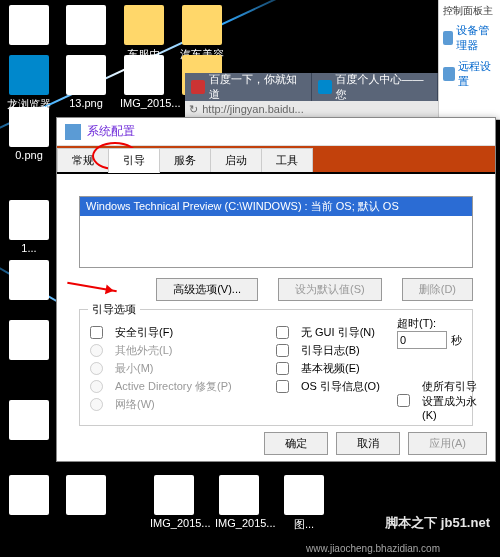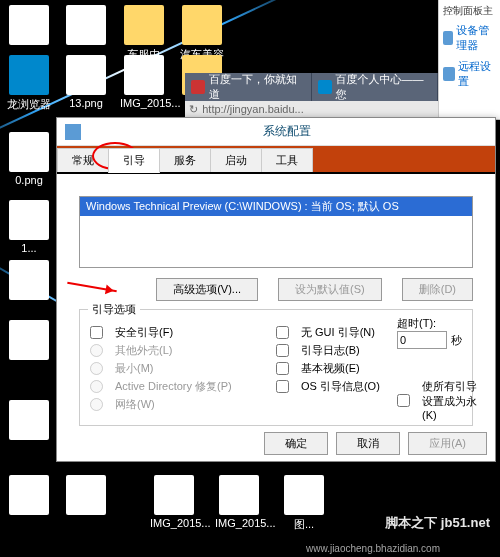--- a/index.html
+++ b/index.html
@@ -6,36 +6,36 @@
 body{width:500px;height:557px;background:#000;position:relative;overflow:hidden}
 .bg-streak{position:absolute;background:linear-gradient(90deg,transparent,#3af,#fff,#3af,transparent);height:2px;transform-origin:left center}
 .streak1{width:400px;top:150px;left:-50px;transform:rotate(-25deg)}
 .streak2{width:300px;top:250px;left:-30px;transform:rotate(30deg)}
 .desktop-icon{position:absolute;width:48px;text-align:center;color:#fff;font-size:10px}
 .desktop-icon .ico{width:40px;height:40px;margin:0 auto 2px;background:#fff;border-radius:2px}
 .desktop-icon .ico.blue{background:#08c}
 .desktop-icon .ico.folder{background:#ffd76a}
 .di1{top:5px;left:5px}.di2{top:5px;left:62px}.di3{top:5px;left:120px}.di4{top:5px;left:178px}
 .di5{top:55px;left:5px}.di6{top:55px;left:62px}.di7{top:55px;left:120px}.di8{top:55px;left:178px}
-.di9{top:132px;left:5px}.di10{top:200px;left:5px}.di11{top:260px;left:5px}.di12{top:320px;left:5px}
+.di9{top:107px;left:5px}.di10{top:200px;left:5px}.di11{top:260px;left:5px}.di12{top:320px;left:5px}
 .di13{top:400px;left:5px}.di14{top:475px;left:5px}.di15{top:475px;left:62px}.di16{top:475px;left:150px}
 .di17{top:475px;left:215px}.di18{top:475px;left:280px}
 .control-panel{position:absolute;top:0;right:0;width:62px;height:120px;background:#fff;border-left:1px solid #ccc;border-bottom:1px solid #ccc;padding:2px 0}
 .cp-title{font-size:10px;padding:2px 4px;color:#333}
 .cp-item{display:flex;align-items:center;padding:3px 4px;color:#06c;font-size:10px;gap:3px}
 .cp-ico{width:14px;height:14px;background:#5b9bd5;border-radius:2px}
 .browser-tabs{position:absolute;top:73px;left:185px;right:62px;height:28px;background:#4a5568;display:flex}
 .btab{flex:1;background:#5a6578;color:#fff;padding:5px 6px;font-size:10px;display:flex;align-items:center;gap:4px;border-right:1px solid #3a4558;overflow:hidden}
 .btab-ico{width:14px;height:14px;background:#c33;border-radius:2px;flex-shrink:0}
 .btab-ico.blue{background:#08c}
 .addr-bar{position:absolute;top:101px;left:185px;right:62px;height:16px;background:#e8e8e8;display:flex;align-items:center;padding:0 4px;font-size:10px;color:#666;gap:4px}
 .win{position:absolute;top:117px;left:56px;width:440px;height:345px;background:#fff;border:1px solid #888;box-shadow:2px 2px 8px rgba(0,0,0,.4)}
 .titlebar{height:28px;background:#fff;display:flex;align-items:center;padding:0 8px;border-bottom:1px solid #ddd}
 .title-ico{width:16px;height:16px;background:#5b9bd5;margin-right:6px}
-.title-text{flex:1;text-align:center;font-size:12px;color:#0c4a6e}
+.title-text{flex:1;font-size:12px;color:#6d28d9}
 .tabs{display:flex;background:#c2410c;border-bottom:2px solid #000000;position:relative}
 .tab{padding:4px 14px;border:1px solid #ccc;border-bottom:none;background:#f0f0f0;margin-right:-1px;margin-top:2px;cursor:pointer}
 .tab.active{background:#fff;position:relative;z-index:1;border-bottom:1px solid #fff;margin-bottom:-1px}
 .red-circle{position:absolute;width:46px;height:28px;border:2px solid #e00;border-radius:50%;top:-4px;left:35px;pointer-events:none}
 .content{padding:22px;background:#fff}
 .list-box{border:1px solid #999;height:72px;background:#fff}
 .list-item{background:#2b6cd4;color:#fff;padding:2px 6px;font-size:11px}
 .red-arrow{position:absolute;width:50px;height:2px;background:#e00;top:168px;left:10px;transform:rotate(10deg)}
 .red-arrow:after{content:"";position:absolute;right:-2px;top:-4px;border:5px solid transparent;border-left:8px solid #e00}
 .btn-row{display:flex;gap:20px;margin:10px 0 8px;justify-content:flex-end;padding-left:10px}

